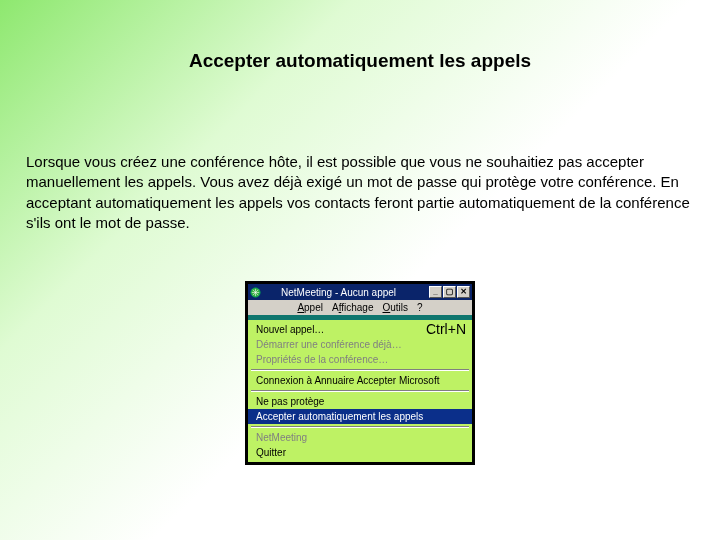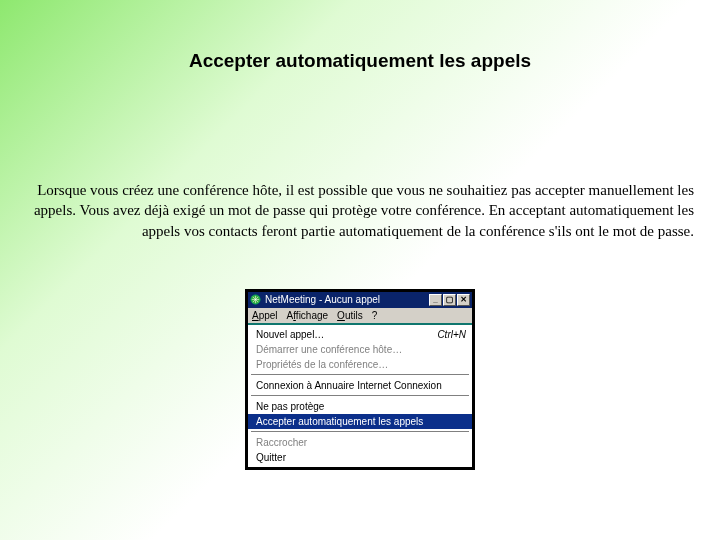--- a/index.html
+++ b/index.html
@@ -21,24 +21,23 @@
     text-align: center;
     font-weight: bold;
     font-size: 19px;
     color: #000;
     padding-top: 50px;
     padding-bottom: 10px;
   }
   .body-text {
     font-size: 15px;
     color: #000;
-    text-align: right;
+    text-align: left;
     line-height: 1.35;
-    margin: 98px 26px 0 26px;
-    font-family: Liberation Serif, serif;
+    margin: 70px 26px 0 26px;
   }
   .figure-wrap {
     width: 100%;
     display: flex;
     justify-content: center;
     margin-top: 48px;
   }
   .figure {
     border: 3px solid #000;
     width: 224px;
@@ -53,21 +52,21 @@
     font-size: 10px;
     height: 16px;
     display: flex;
     align-items: center;
     padding: 0 2px;
     justify-content: space-between;
   }
   .titlebar-left {
     display: flex;
     align-items: flex-start;
-    gap: 4px;
+    gap: 20px;
   }
   .app-icon {
     width: 11px;
     height: 11px;
     display: inline-block;
   }
   .app-icon svg { display:block; }
   .win-btns {
     display: flex;
     gap: 1px;
@@ -86,29 +85,30 @@
     font-weight: bold;
     box-sizing: border-box;
   }
   .menubar {
     background: #d4d0c8;
     height: 15px;
     display: flex;
     align-items: center;
     gap: 9px;
     padding: 0 4px;
-    border-bottom: 2px solid #0f766e;
+    border-bottom: 5px solid #0f766e;
+    justify-content: center;
   }
   .menubar span {
     font-size: 10px;
     color: #000;
   }
   .menubar span u { text-decoration: underline; }
   .dropdown {
-    background: #ffffff;
+    background: #bef264;
     padding: 2px 0;
   }
   .menu-item {
     padding: 1px 6px 1px 8px;
     font-size: 10px;
     color: #000;
     display: flex;
     justify-content: space-between;
     align-items: center;
     line-height: 13px;
@@ -121,22 +121,21 @@
     color: #fff;
   }
   .menu-sep {
     height: 0;
     border-top: 1px solid #808080;
     border-bottom: 1px solid #fff;
     margin: 2px 3px;
   }
   .shortcut {
     padding-left: 20px;
-    font-size: 10px;
-    font-style: italic;
+    font-size: 14px;
   }
 </style>
 </head>
 <body>
 
 <div class="slide">
 
   <div class="title">Accepter automatiquement les appels</div>
 
   <div class="body-text">Lorsque vous créez une conférence hôte, il est possible que vous ne souhaitiez pas accepter manuellement les appels. Vous avez déjà exigé un mot de passe qui protège votre conférence. En acceptant automatiquement les appels vos contacts feront partie automatiquement de la conférence s'ils ont le mot de passe.</div>
@@ -168,45 +167,45 @@
         <span>?</span>
       </div>
 
       <div class="dropdown">
 
         <div class="menu-item">
           <span>Nouvel appel…</span>
           <span class="shortcut">Ctrl+N</span>
         </div>
         <div class="menu-item disabled">
-          <span>Démarrer une conférence hôte…</span>
+          <span>Démarrer une conférence déjà…</span>
         </div>
         <div class="menu-item disabled">
           <span>Propriétés de la conférence…</span>
         </div>
 
         <div class="menu-sep"></div>
 
         <div class="menu-item">
-          <span>Connexion à Annuaire Internet Connexion</span>
+          <span>Connexion à Annuaire Accepter Microsoft</span>
         </div>
 
         <div class="menu-sep"></div>
 
         <div class="menu-item">
           <span>Ne pas protège</span>
         </div>
         <div class="menu-item selected">
           <span>Accepter automatiquement les appels</span>
         </div>
 
         <div class="menu-sep"></div>
 
         <div class="menu-item disabled">
-          <span>Raccrocher</span>
+          <span>NetMeeting</span>
         </div>
         <div class="menu-item">
           <span>Quitter</span>
         </div>
 
       </div>
     </div>
   </div>
 
 </div>

